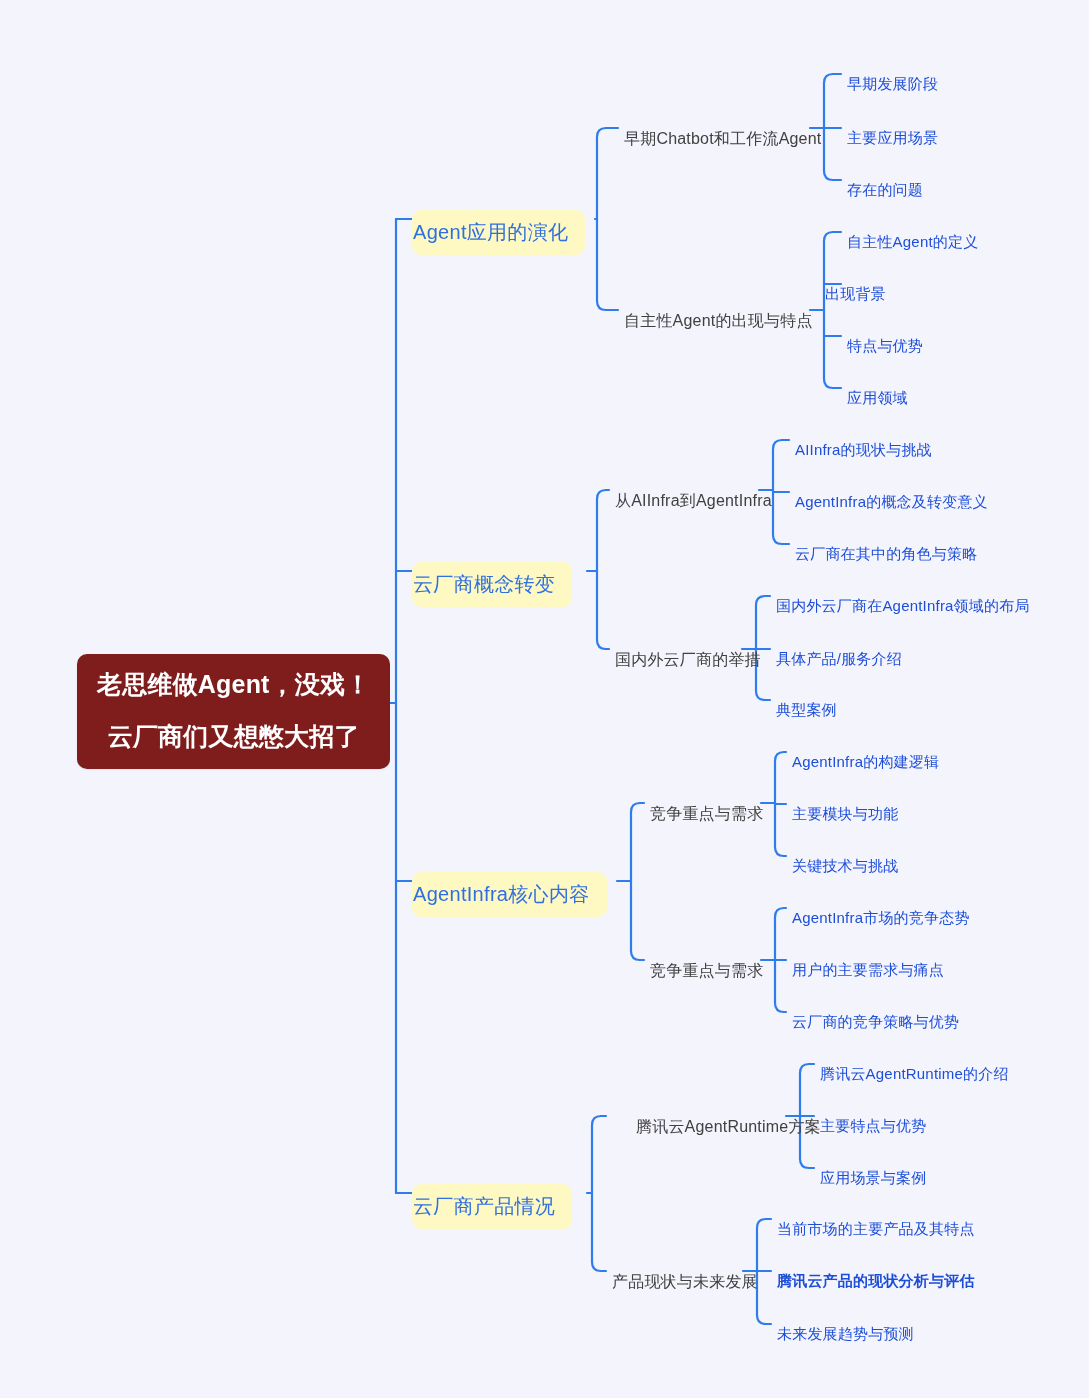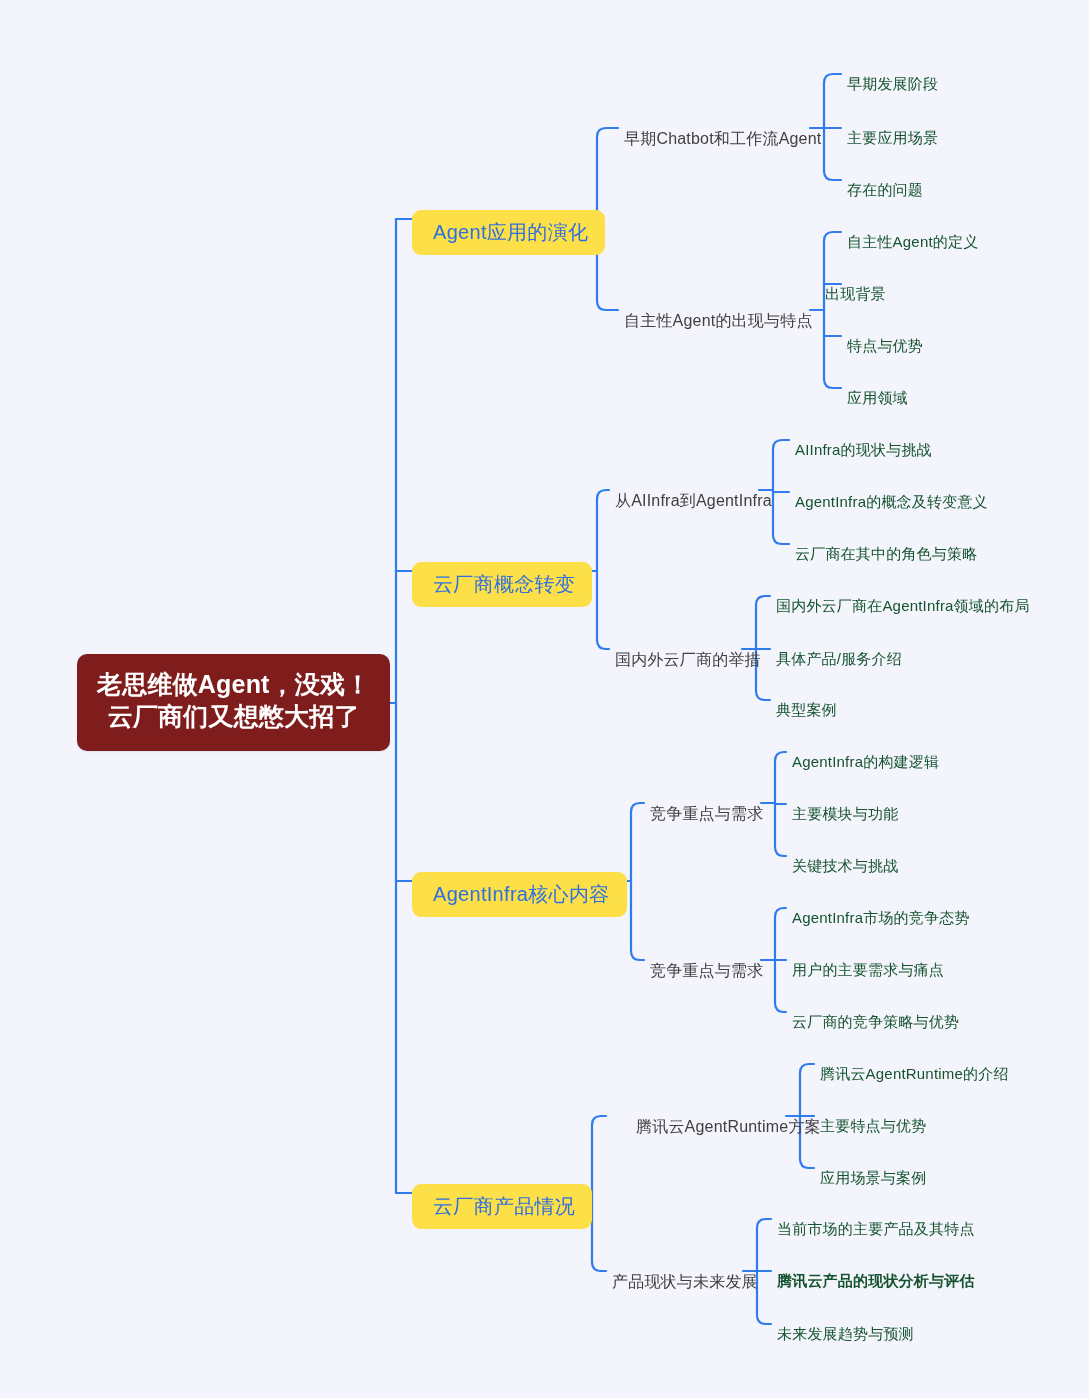--- a/index.html
+++ b/index.html
@@ -34,41 +34,41 @@
     color: #ffffff;
     border-radius: 10px;
     padding: 14px 20px 16px 20px;
     font-size: 25px;
     font-weight: 600;
     text-align: center;
     letter-spacing: 0.2px;
     box-shadow: 0 1px 2px rgba(40,90,170,.10);
   }
   .root .line { display: block; }
-  .root .line2 { margin-top: 0; font-family: Liberation Mono, monospace; }
+  .root .line2 { margin-top: 18px; }
   
   .lv1 {
-    background: #fde047;
+    background: #fef9c3;
     color: #2f6fe0;
     border-radius: 9px;
-    padding: 9px 17px 10px 21px;
+    padding: 9px 17px 10px 1px;
     font-size: 20px;
     font-weight: 500;
     letter-spacing: .3px;
   }
   
   .lv2 {
     color: #404040;
     font-size: 16px;
     font-weight: 500;
     letter-spacing: .2px;
   }
   
   .lv3 {
-    color: #14532d;
+    color: #1d4ed8;
     font-size: 15px;
     font-weight: 400;
     letter-spacing: .2px;
   }
 </style>
 </head>
 <body>
 
 <div id="canvas">
   <svg id="wires" viewBox="0 0 1089 1398" xmlns="http://www.w3.org/2000/svg">

